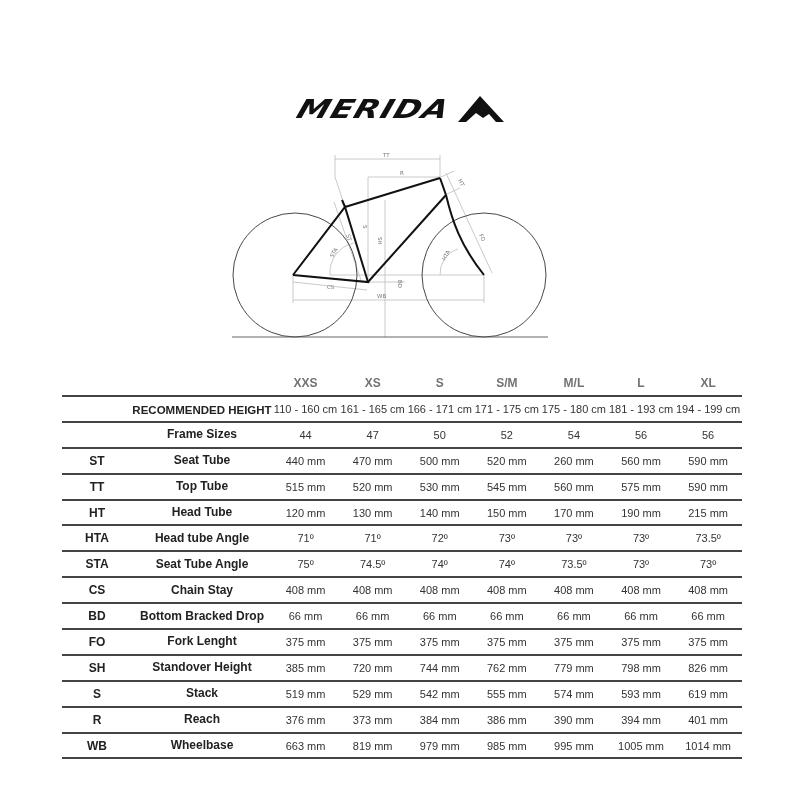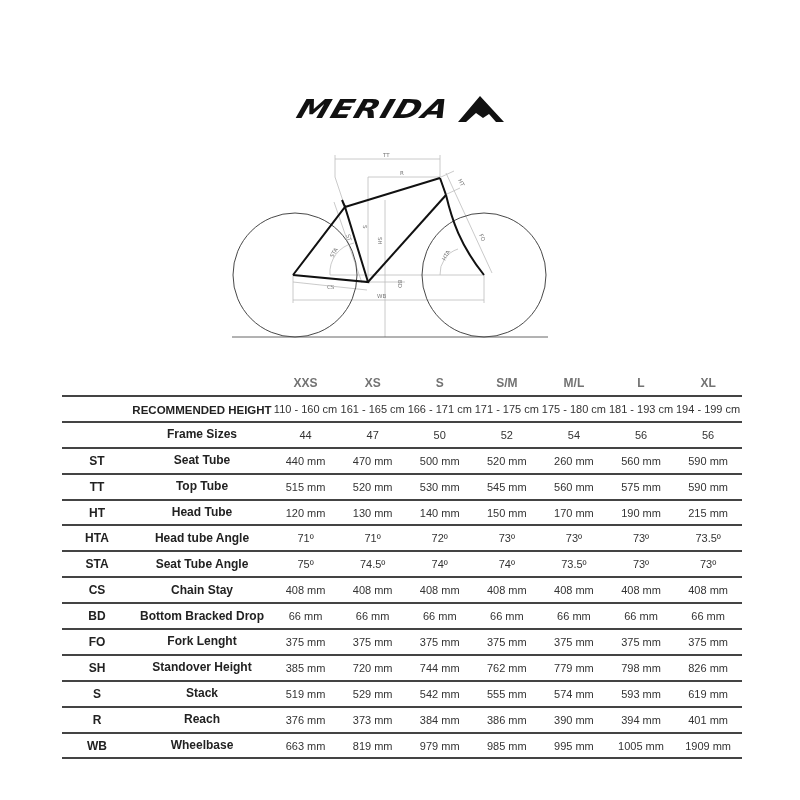--- a/index.html
+++ b/index.html
@@ -256,16 +256,16 @@
   </div>
       <div class="row rule">
     <div class="c-abbr">WB</div>
     <div class="c-name">Wheelbase</div>
     <div class="c-val">663 mm</div>
     <div class="c-val">819 mm</div>
     <div class="c-val">979 mm</div>
     <div class="c-val">985 mm</div>
     <div class="c-val">995 mm</div>
     <div class="c-val">1005 mm</div>
-    <div class="c-val">1909 mm</div>
+    <div class="c-val">1014 mm</div>
   </div>
     </div>
 </div>
 
 </body></html>

